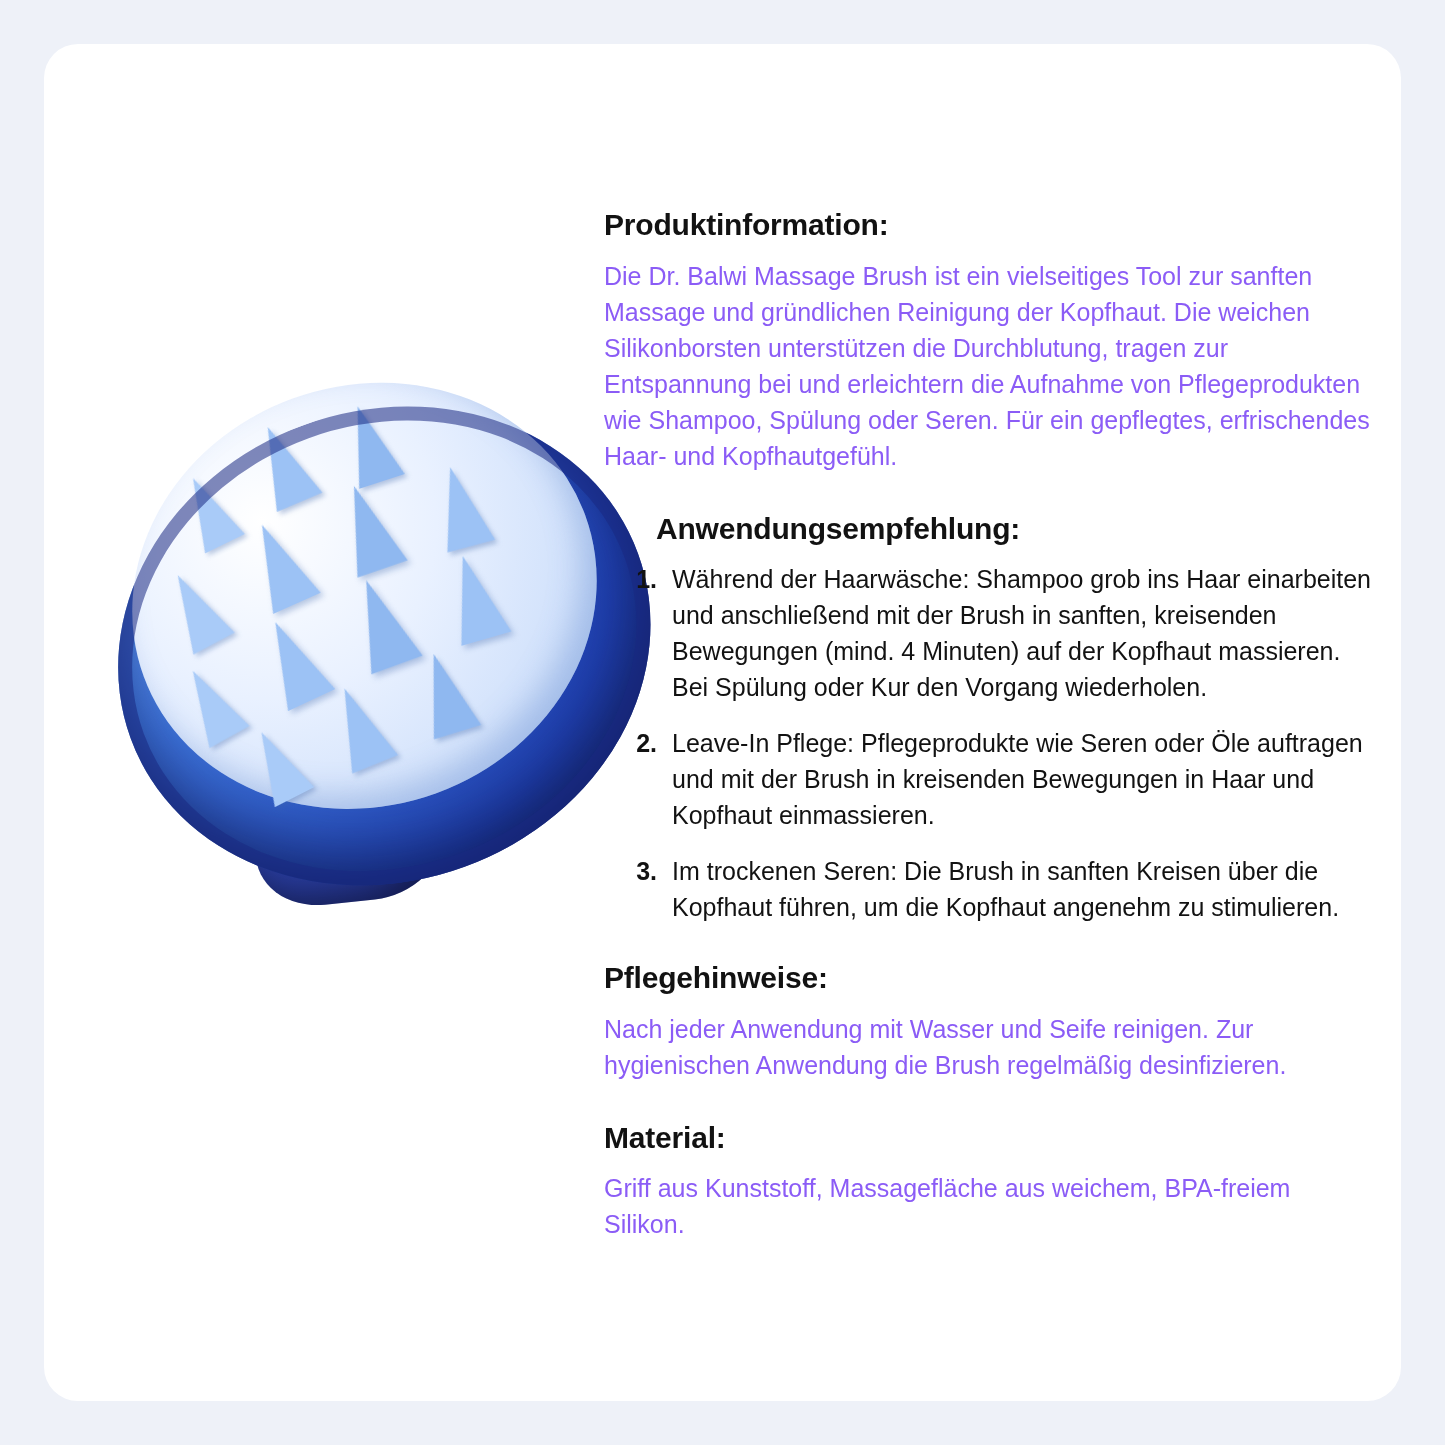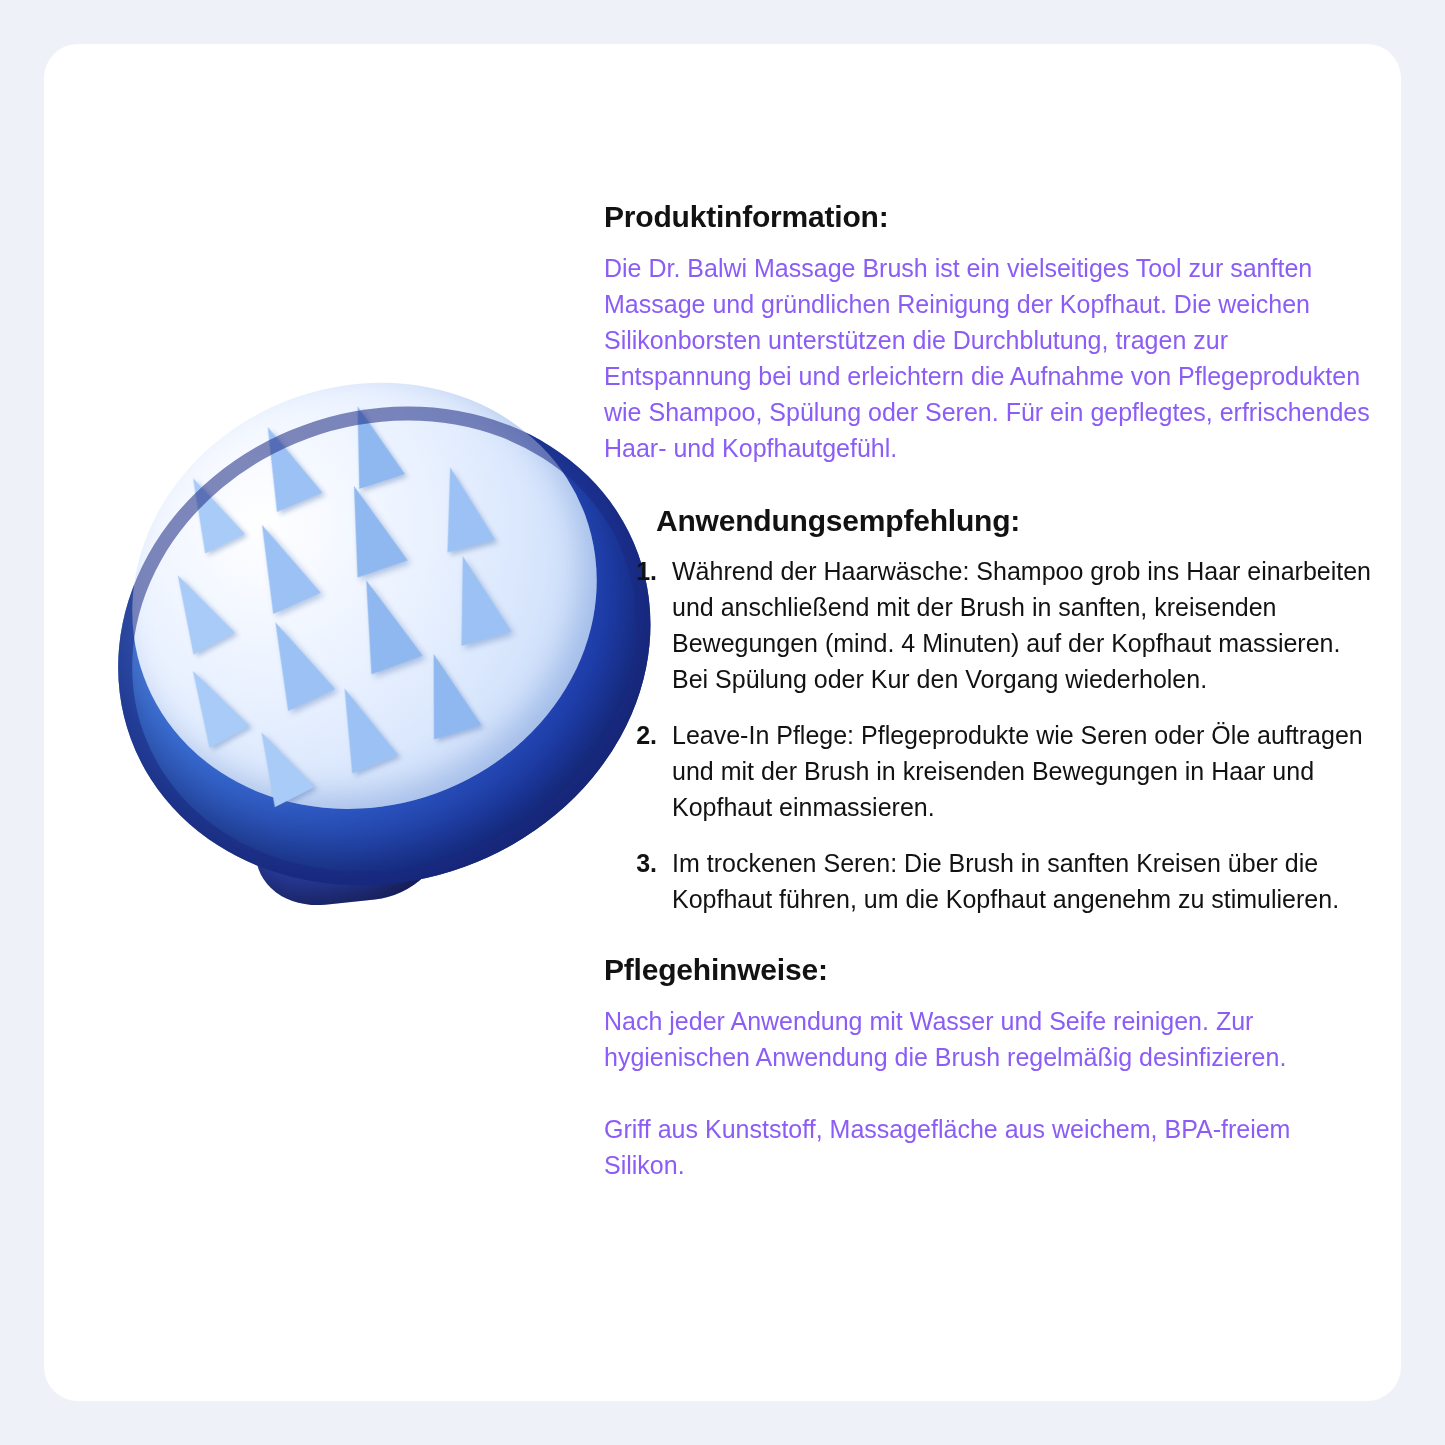--- a/index.html
+++ b/index.html
@@ -121,21 +121,21 @@
     position: absolute;
     left: 560px;
     top: 150px;
     width: 770px;
     color: #121212;
   }
   h2.section-title {
     font-size: 30px;
     line-height: 1.25;
     font-weight: 700;
-    margin: 4px 0 14px 0;
+    margin: 12px 0 14px 0;
     letter-spacing: -0.2px;
   }
   h2.section-title.indent {
     margin-left: 52px;
   }
   p.body-text {
     font-size: 25px;
     line-height: 1.44;
     margin: 0 0 36px 0;
     color: #8b5cf6;
@@ -211,18 +211,19 @@
           </li>
         </ol>
       </div>
 
       <div class="section">
         <h2 class="section-title">Pflegehinweise:</h2>
         <p class="body-text">Nach jeder Anwendung mit Wasser und Seife reinigen. Zur hygienischen Anwendung die Brush regelmäßig desinfizieren.</p>
       </div>
 
       <div class="section">
+        <h2 class="section-title">Material:</h2>
         <p class="body-text">Griff aus Kunststoff, Massagefläche aus weichem, BPA-freiem Silikon.</p>
       </div>
 
     </div>
   </div>
 </div>
 
 </body></html>

